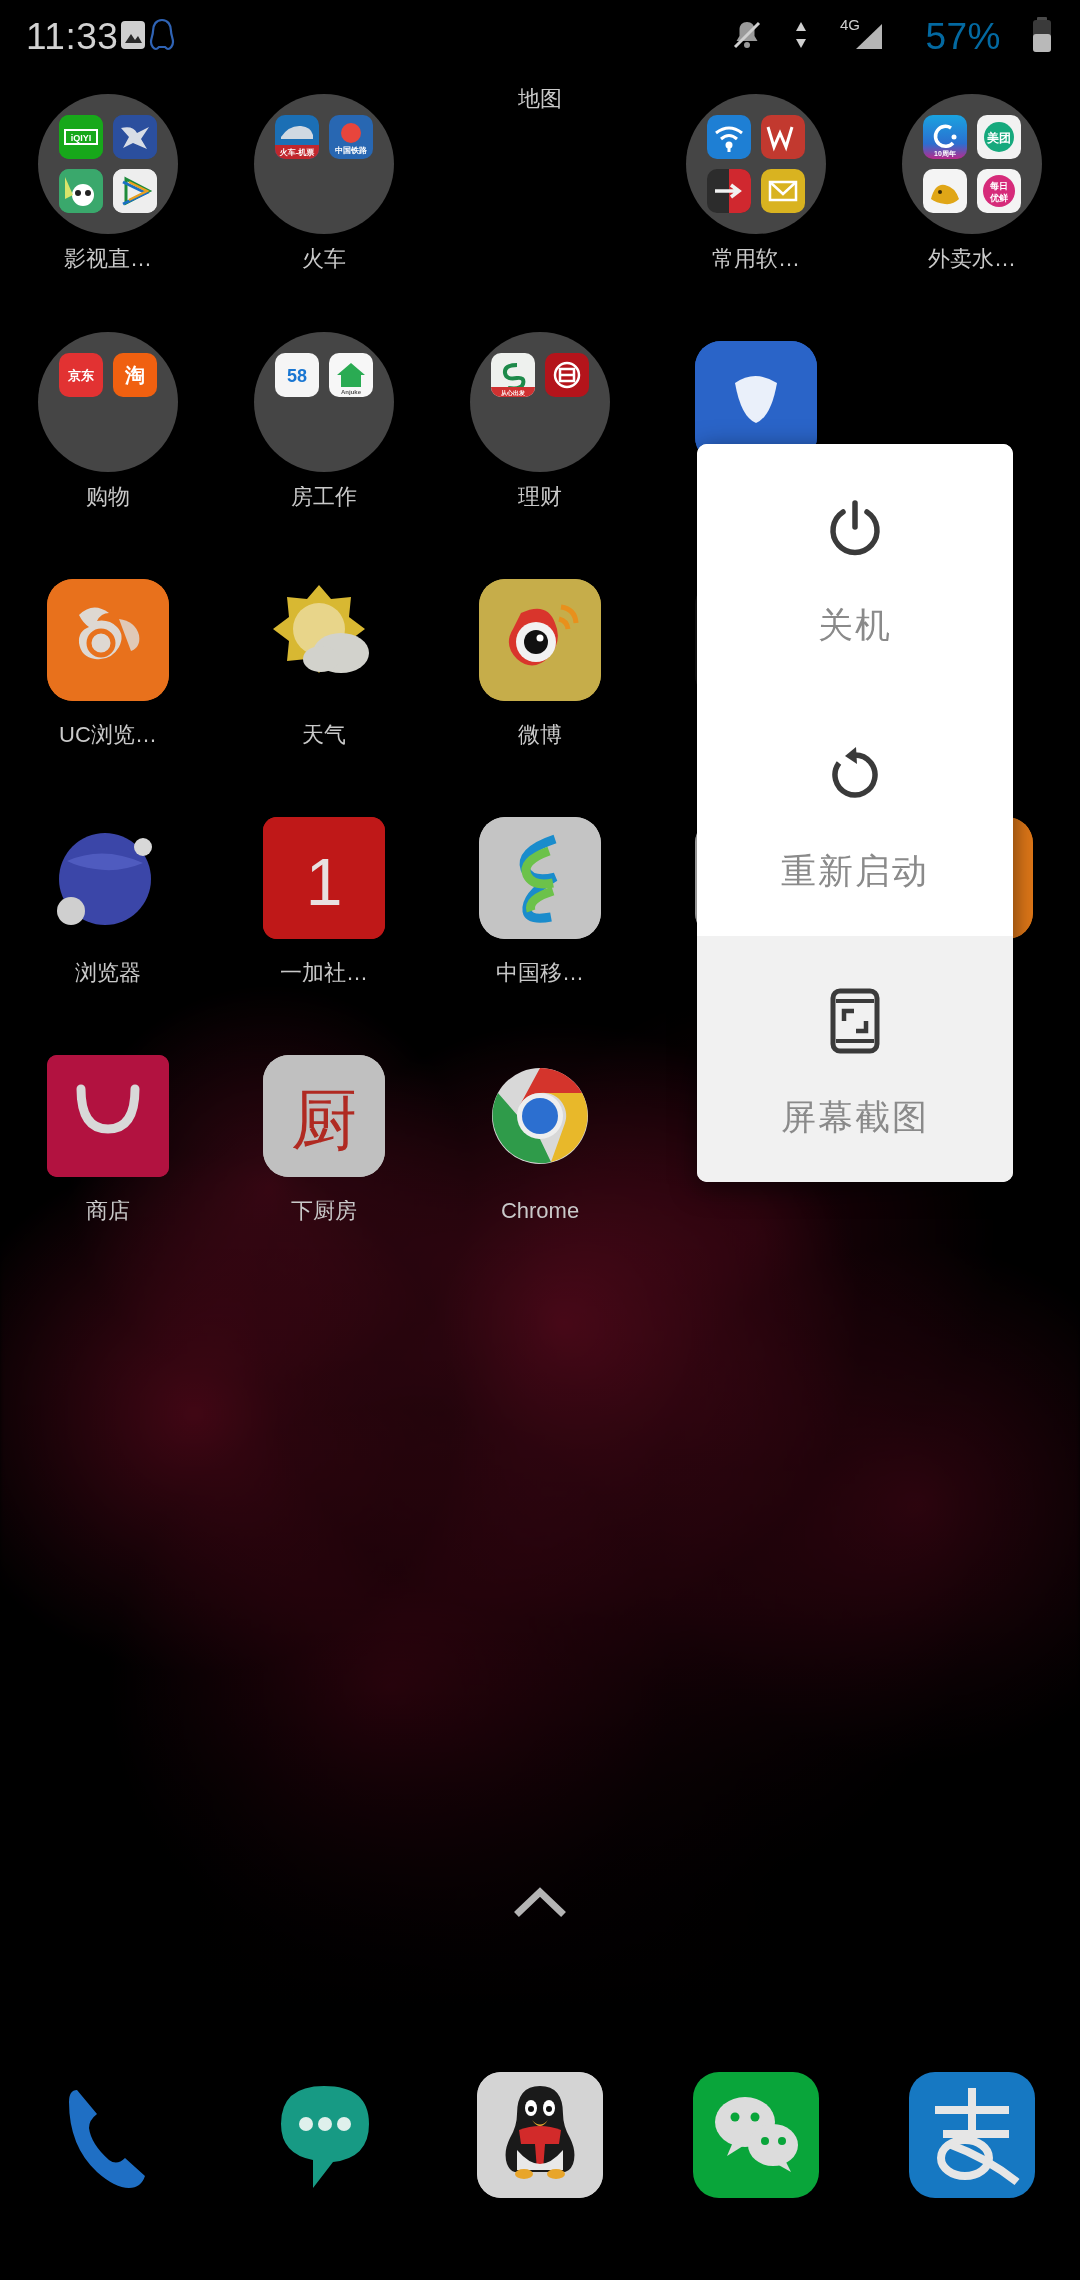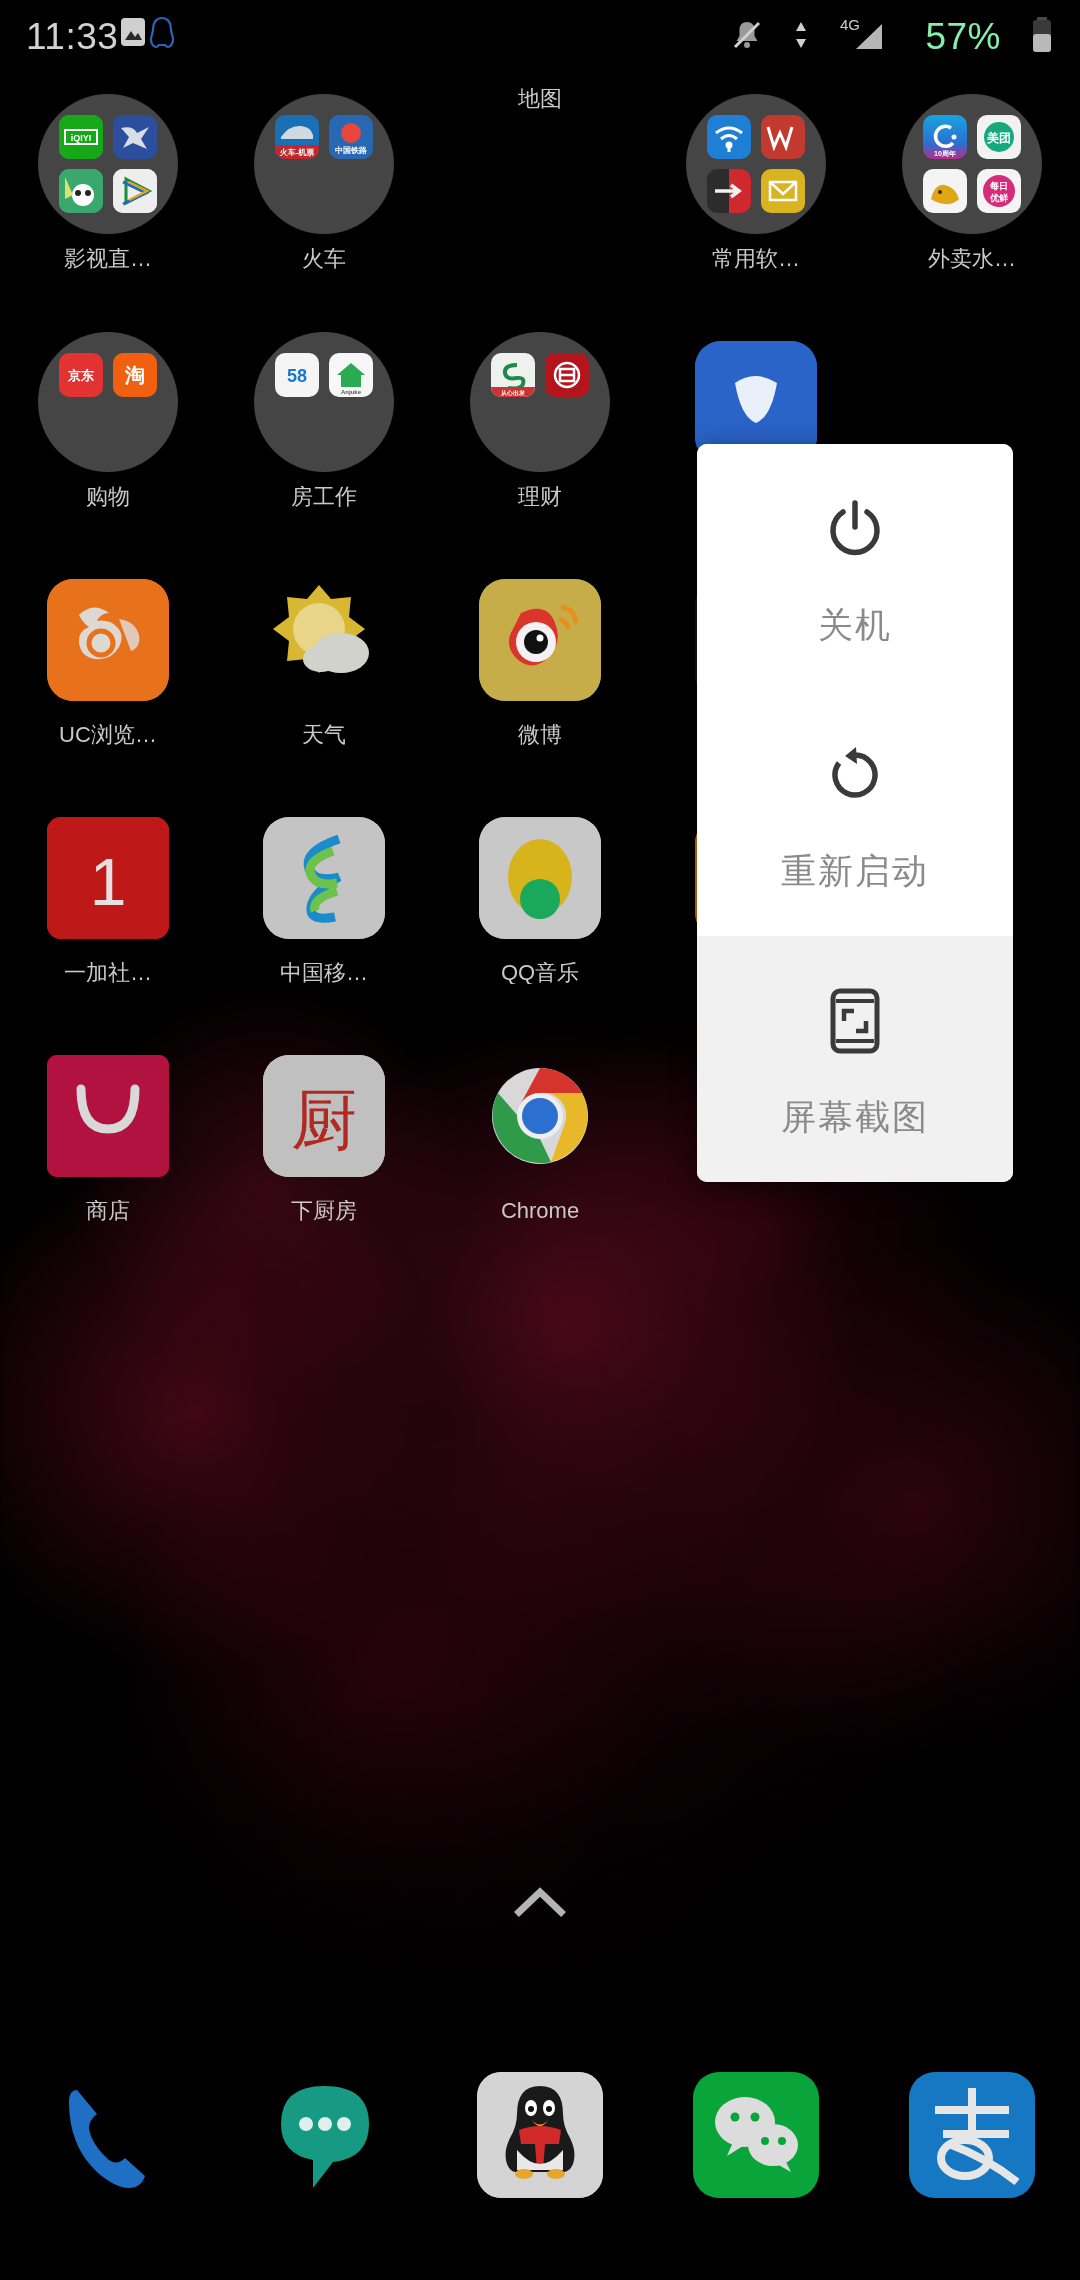--- a/index.html
+++ b/index.html
@@ -28,24 +28,24 @@
     position:absolute;inset:0;
     background:linear-gradient(180deg,#000 0%,#000 18%,rgba(0,0,0,0.45) 30%,rgba(0,0,0,0.25) 48%,rgba(0,0,0,0.45) 70%,#000 88%,#000 100%);
   }
 
   
   #statusbar{
     position:absolute;top:0;left:0;width:1080px;height:74px;
     display:flex;align-items:center;z-index:40;
     padding:0 26px;box-sizing:border-box;color:#cfcfcf;
   }
-  .sb-left{display:flex;align-items:flex-start;}
+  .sb-left{display:flex;align-items:center;}
   .sb-right{margin-left:auto;display:flex;align-items:center;gap:29px;}
   .sb-clock{font-size:37px;letter-spacing:0.5px;color:#d2d2d2;}
-  .sb-pct{font-size:37px;color:#86efac;letter-spacing:0.5px;}
+  .sb-pct{font-size:37px;color:#0369a1;letter-spacing:0.5px;}
   .sb-ico{display:block;}
 
   
   #grid{position:absolute;left:0;top:74px;width:1080px;z-index:20;}
   .row{display:flex;width:1080px;height:238px;}
   .cell{width:216px;display:flex;flex-direction:column;align-items:center;}
   .iconwrap{width:140px;height:140px;margin-top:20px;position:relative;}
   .label{
     margin-top:14px;font-size:22px;color:#c9c9c9;line-height:1;
     white-space:nowrap;overflow:hidden;max-width:205px;text-align:center;
@@ -429,20 +429,33 @@
             </svg>
         </div>
       </div>
       <div class="label">抖</div>
     </div>
 
     <div class="cell"></div>
   </div>
 
   <div class="row">
+    <div class="cell">
+      <div class="iconwrap">
+        <div class="app plain">
+          <svg width="122" height="122" viewBox="0 0 122 122">
+            <circle cx="58" cy="62" r="46" fill="#3b46a8"></circle>
+            <path d="M20 44 Q56 28 96 46 Q72 56 48 52 Q32 50 20 44 Z" fill="#5560c4" opacity="0.8"></path>
+            <circle cx="96" cy="30" r="9" fill="#d8d8d8"></circle>
+            <circle cx="24" cy="94" r="14" fill="#cfcfcf"></circle>
+          </svg>
+        </div>
+      </div>
+      <div class="label">浏览器</div>
+    </div>
 
     <div class="cell">
       <div class="iconwrap">
         <div class="app" style="background:#bf1818;border-radius:14px;">
           <svg width="122" height="122" viewBox="0 0 122 122">
               <rect width="122" height="122" rx="12" fill="#bf1818"></rect>
               <text x="61" y="88" font-size="66" fill="#e8e0e0" text-anchor="middle" font-family="Liberation Sans, sans-serif">1</text>
             </svg>
         </div>
       </div>

